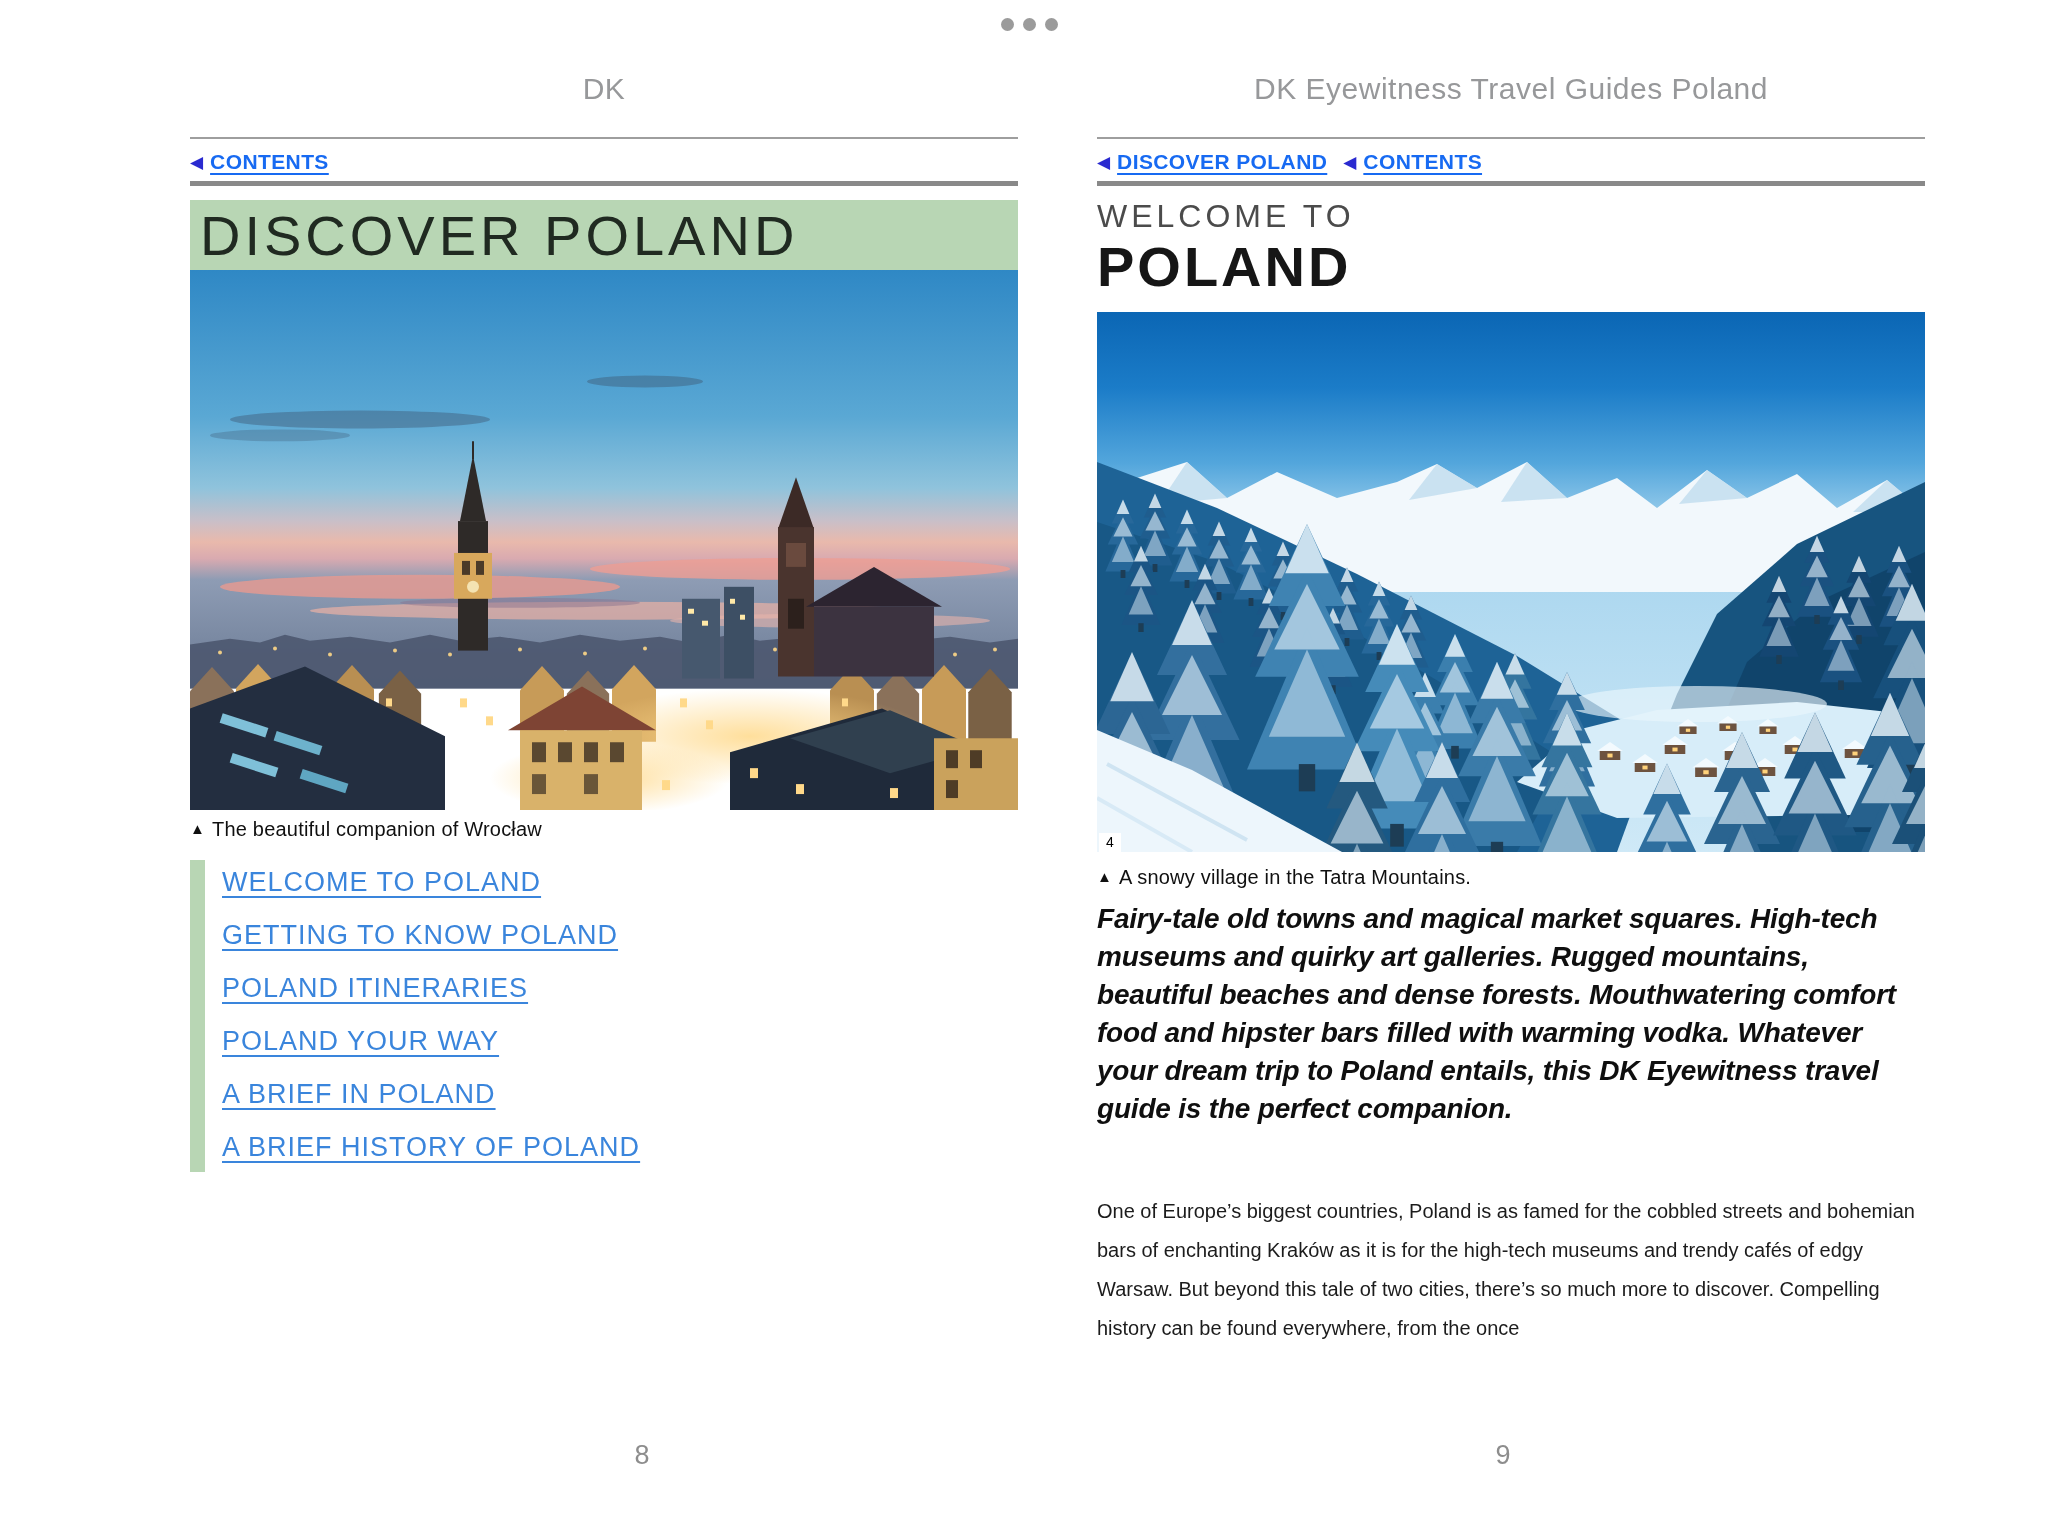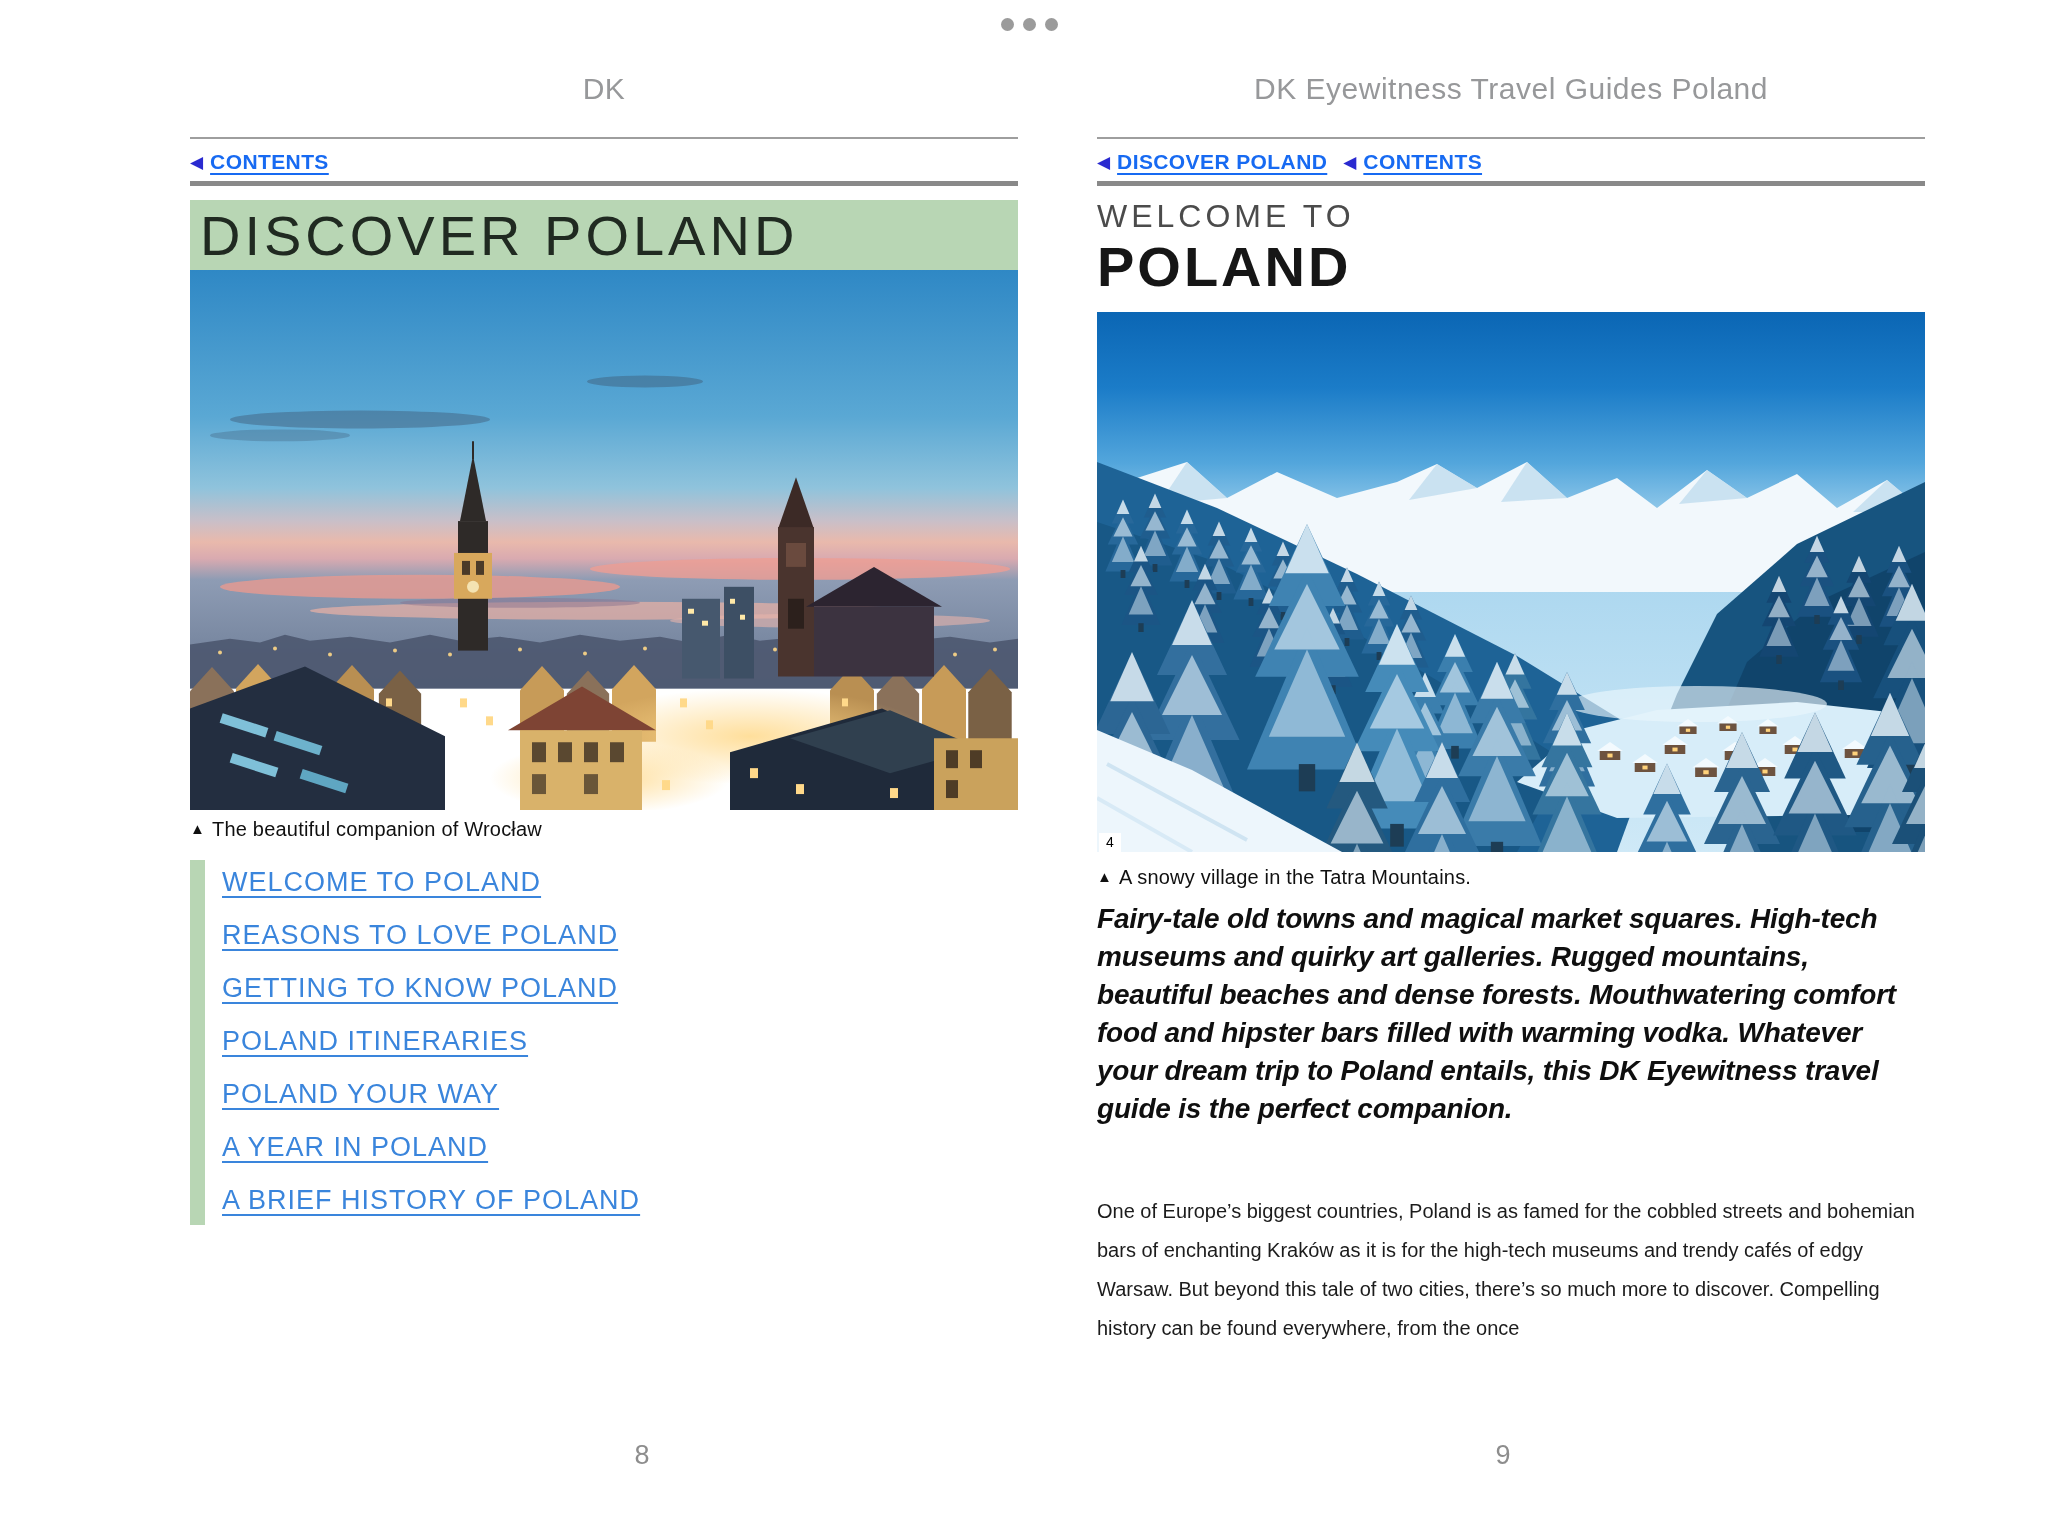--- a/index.html
+++ b/index.html
@@ -221,25 +221,24 @@
     </svg>
   </div>
 
   <div class="caption" id="left-caption">
     <span class="marker">▲</span><span>The beautiful companion of Wrocław</span>
   </div>
 
   <div class="toc">
     <div class="toc-bar"></div>
     <a class="toc-item">WELCOME TO POLAND</a>
-    <a class="toc-item">REASONS TO LOVE POLAND</a>
     <a class="toc-item">GETTING TO KNOW POLAND</a>
     <a class="toc-item">POLAND ITINERARIES</a>
     <a class="toc-item">POLAND YOUR WAY</a>
-    <a class="toc-item">A YEAR IN POLAND</a>
+    <a class="toc-item">A BRIEF IN POLAND</a>
     <a class="toc-item">A BRIEF HISTORY OF POLAND</a>
   </div>
 
   <div class="page-number">8</div>
 </div>
 
 <div class="col" id="right-page">
   <div class="page-header">DK Eyewitness Travel Guides Poland</div>
   <div class="rule-thin"></div>
   <div class="nav-row">

